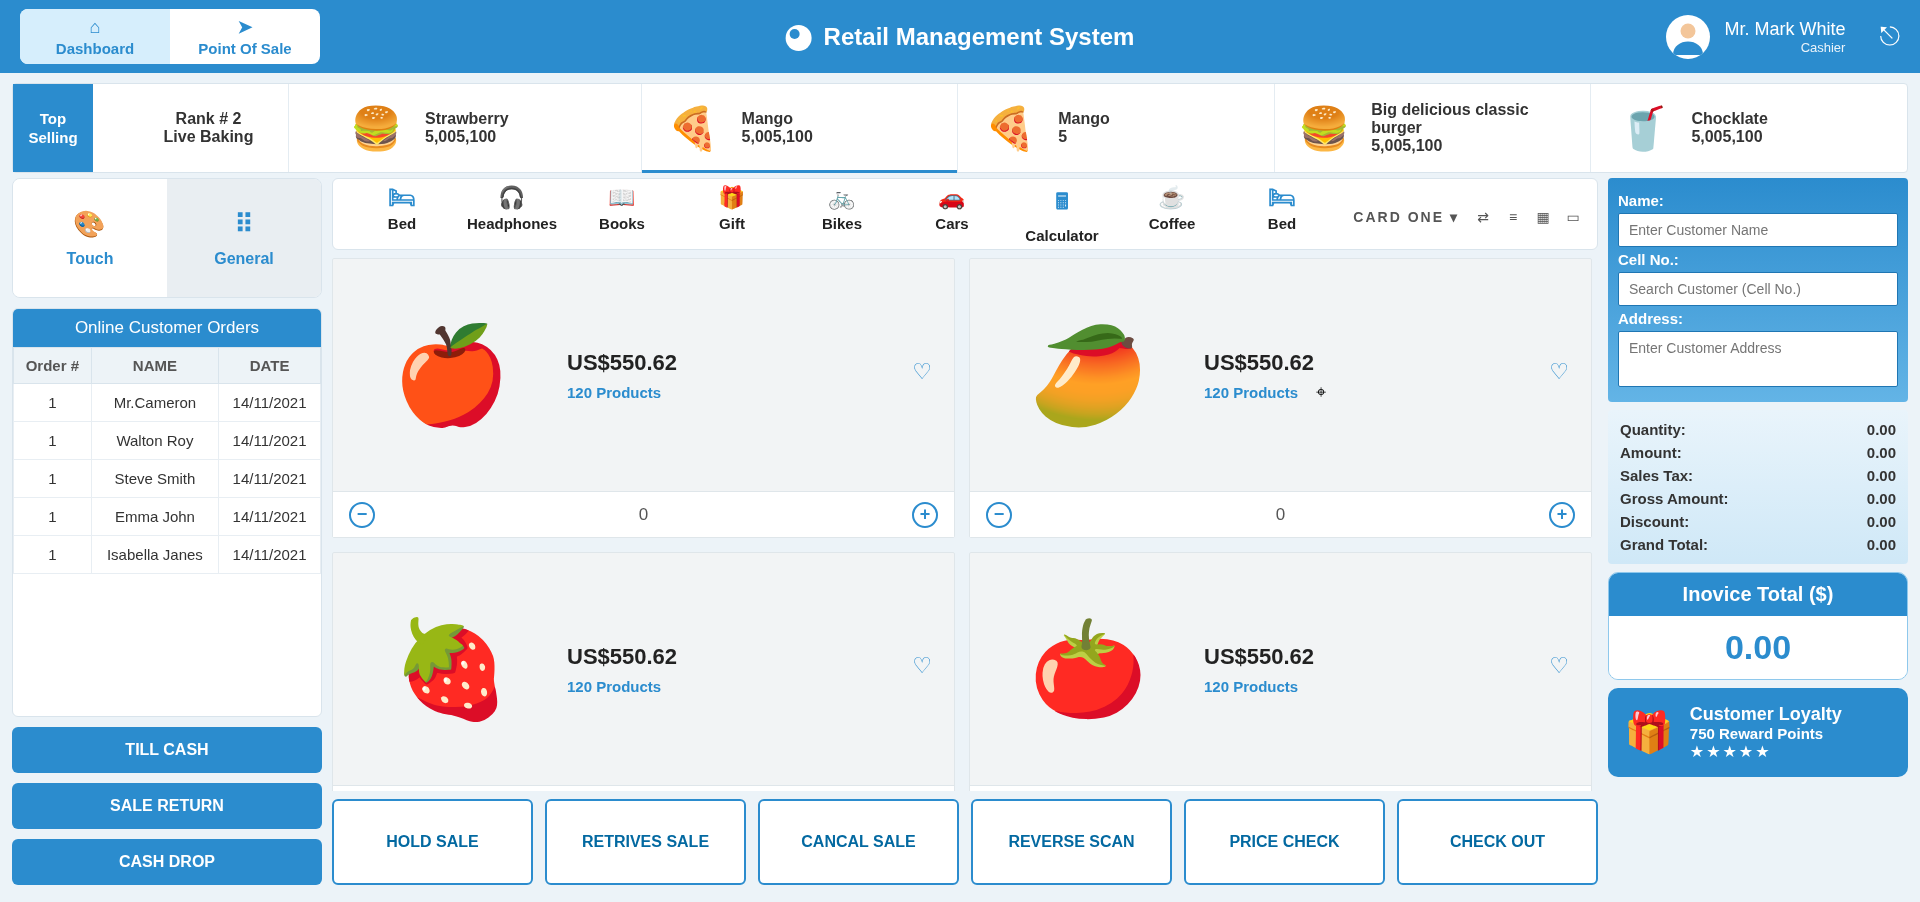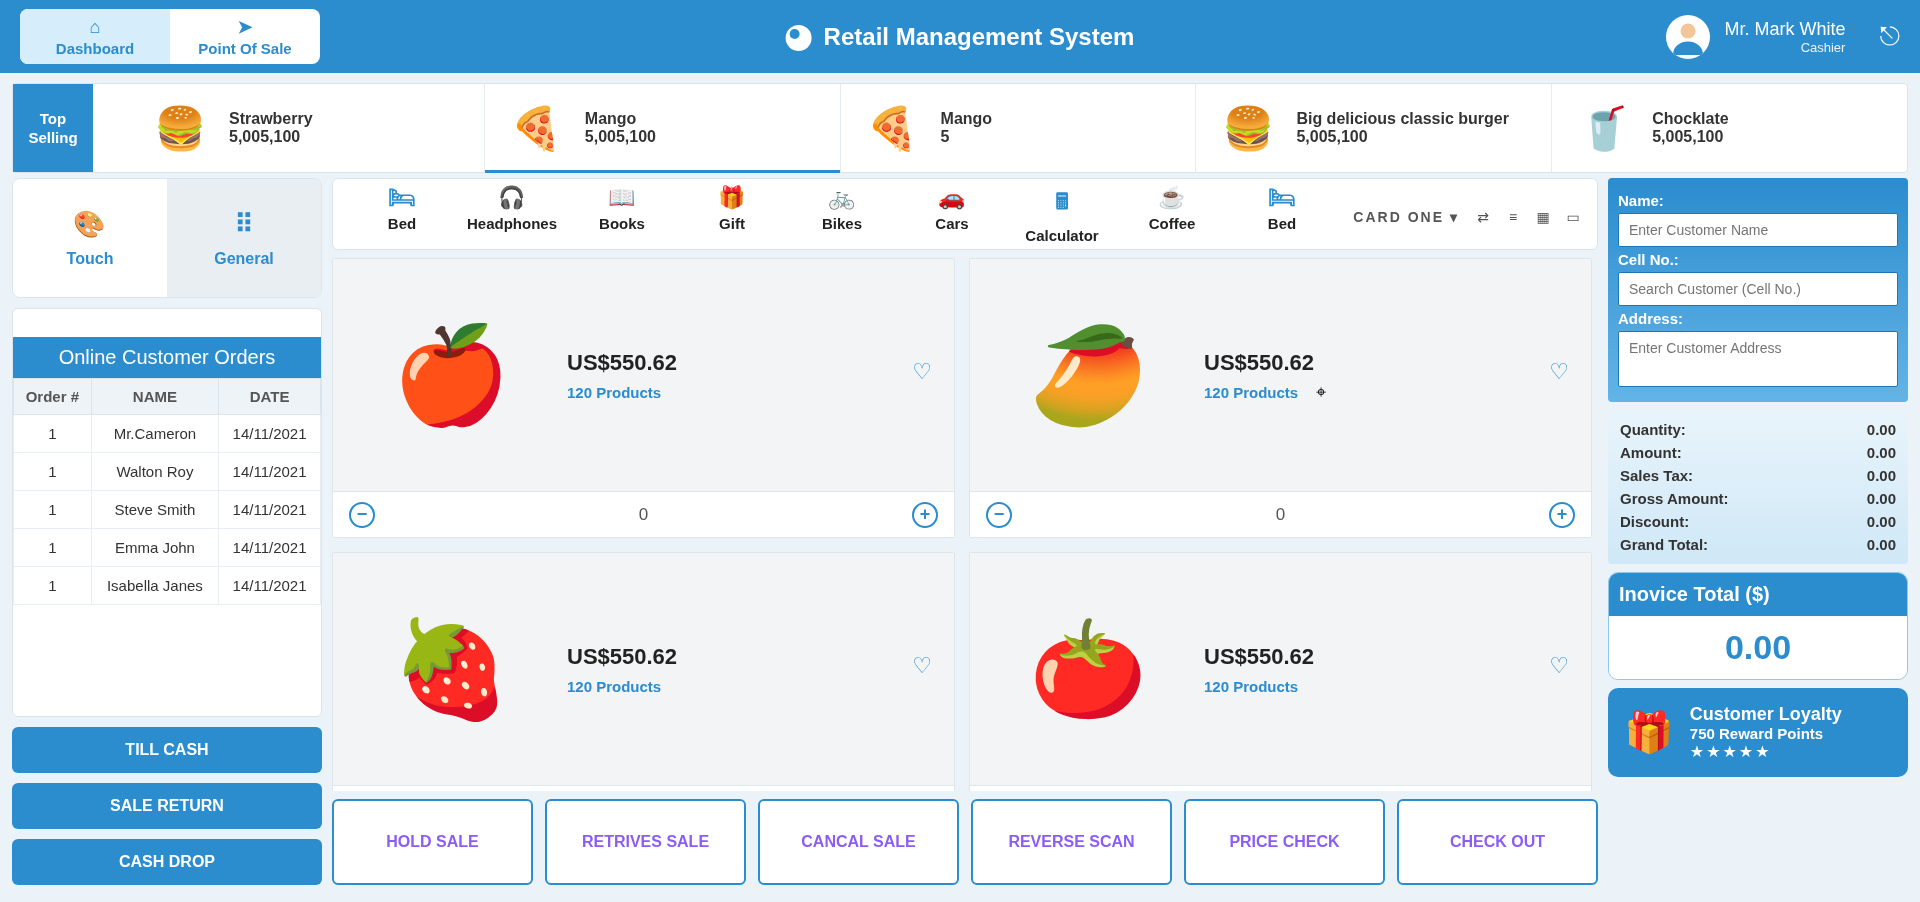--- a/index.html
+++ b/index.html
@@ -41,21 +41,21 @@
   .col-right { width:300px; display:flex; flex-direction:column; gap:8px;}
 
   
   .mode-tabs { background:#f4f9fc; border-radius:8px; display:flex; height:120px; overflow:hidden; border:1px solid #d9e4ec;}
   .mode-tab { flex:1; display:flex; flex-direction:column; align-items:center; justify-content:center; gap:10px; font-size:16px; font-weight:600; cursor:pointer;}
   .mode-tab.active { background:#fff; color:#2b8cce;}
   .mode-tab.inactive { background:#e9eef2; color:#2b8cce;}
   .mode-ico { font-size:26px;}
 
   .orders-panel { flex:1; border:1px solid #d9e4ec; border-radius:6px; background:#fff; overflow:hidden; display:flex; flex-direction:column;}
-  .orders-head { background:#2b8cce; color:#fff; text-align:center; padding:9px; font-size:20px;margin-top:28px;}
+  .orders-head { background:#2b8cce; color:#fff; text-align:center; padding:9px; font-size:17px;}
   .orders-table { width:100%; border-collapse:collapse; font-size:15px;}
   .orders-table th { background:#edf3f7; padding:9px 6px; font-weight:600; border:1px solid #d9e4ec; color:#555;}
   .orders-table td { padding:10px 6px; text-align:center; border:1px solid #e8eef3;}
 
   .left-btns { display:flex; flex-direction:column; gap:10px;}
   .blue-btn { background:#2b8cce; color:#fff; border:none; border-radius:6px; padding:14px; font-size:16px; font-weight:700; cursor:pointer;}
 
   
   .cat-bar { background:#fff; border:1px solid #d9e4ec; border-radius:6px; height:72px; display:flex; align-items:center; padding:0 14px; gap:8px;}
   .cat-list { flex:1; display:flex; overflow:hidden;}
@@ -73,33 +73,33 @@
   .prod-img { width:190px; height:160px; display:flex; align-items:center; justify-content:center; font-size:95px;}
   .prod-info { flex:1;}
   .prod-price { font-size:22px; font-weight:800; color:#222;}
   .prod-sub { color:#2b8cce; font-weight:600; font-size:15px; margin-top:8px;}
   .heart { position:absolute; right:22px; top:100px; color:#2b8cce; font-size:22px; cursor:pointer;}
   .qty-bar { background:#fff; border-top:1px solid #dfe6ea; height:46px; display:flex; align-items:center; justify-content:space-between; padding:0 16px;}
   .qty-btn { width:26px; height:26px; border:2px solid #2b8cce; color:#2b8cce; border-radius:50%; display:flex; align-items:center; justify-content:center; font-size:18px; font-weight:700; cursor:pointer;}
   .qty-val { font-size:17px; color:#555;}
 
   .action-bar { display:flex; gap:12px; height:86px;}
-  .act-btn { flex:1; background:#fff; border:2px solid #2b8cce; border-radius:6px; color:#8b5cf6; font-weight:800; font-size:16px; cursor:pointer;}
+  .act-btn { flex:1; background:#fff; border:2px solid #2b8cce; border-radius:6px; color:#0369a1; font-weight:800; font-size:16px; cursor:pointer;}
 
   
   .cust-form { background:linear-gradient(#2b8cce,#63b4e6); border-radius:4px; padding:10px 10px 12px 10px; color:#fff;}
   .cust-form label { font-weight:700; font-size:15px; display:block; margin:4px 0 4px 0;}
   .cust-form input, .cust-form textarea { width:100%; border:1px solid #1f76b3; padding:8px 10px; font-size:14px; border-radius:2px; background:#fff; color:#333; resize:none;}
   .cust-form textarea{height:56px;}
 
   .totals { background:linear-gradient(#e9f4fb,#cfe8f7); border-radius:4px; padding:8px 12px; font-size:15px;}
   .tot-row { display:flex; justify-content:space-between; padding:3px 0; font-weight:700;}
   
   .invoice-box { border-radius:10px; overflow:hidden; border:1px solid #8ec8ec;}
-  .inv-head { background:#2b8cce; color:#fff; padding:10px; font-weight:800; font-size:20px;}
+  .inv-head { background:#2b8cce; color:#fff; text-align:center; padding:10px; font-weight:800; font-size:20px;}
   .inv-val { background:#fff; color:#2b8cce; text-align:center; font-size:34px; font-weight:800; padding:12px;}
 
   .loyalty { background:#2b8cce; color:#fff; border-radius:10px; padding:16px; display:flex; align-items:center; gap:16px;}
   .loyalty .gift { font-size:40px;}
   .loyalty .txt { font-weight:700; font-size:18px;}
   .loyalty .pts { font-size:15px; font-weight:700;}
   .stars { color:#fff; font-size:16px; letter-spacing:2px;}
 
   
   ::-webkit-scrollbar{width:10px;height:10px}
@@ -140,20 +140,24 @@
       <div class="user-name">Mr. Mark White</div>
       <div class="user-role">Cashier</div>
     </div>
     <span class="logout-ico">⎋</span>
   </div>
 </div>
 
 <div class="topsell">
   <div class="ts-label">
     <div><span>Top</span><br><span>Selling</span></div>
+  </div>
+  <div class="ts-rank">
+    <span>Rank # 2</span>
+    <span>Live Baking</span>
   </div>
   <div class="ts-items" id="ts-items">
       <div class="ts-item">
         <div class="ts-thumb">🍔</div>
     <div>
           <div class="ts-name">Strawberry</div>
     <div class="ts-val">5,005,100</div>
         </div>
       </div>
       <div class="ts-item active">

